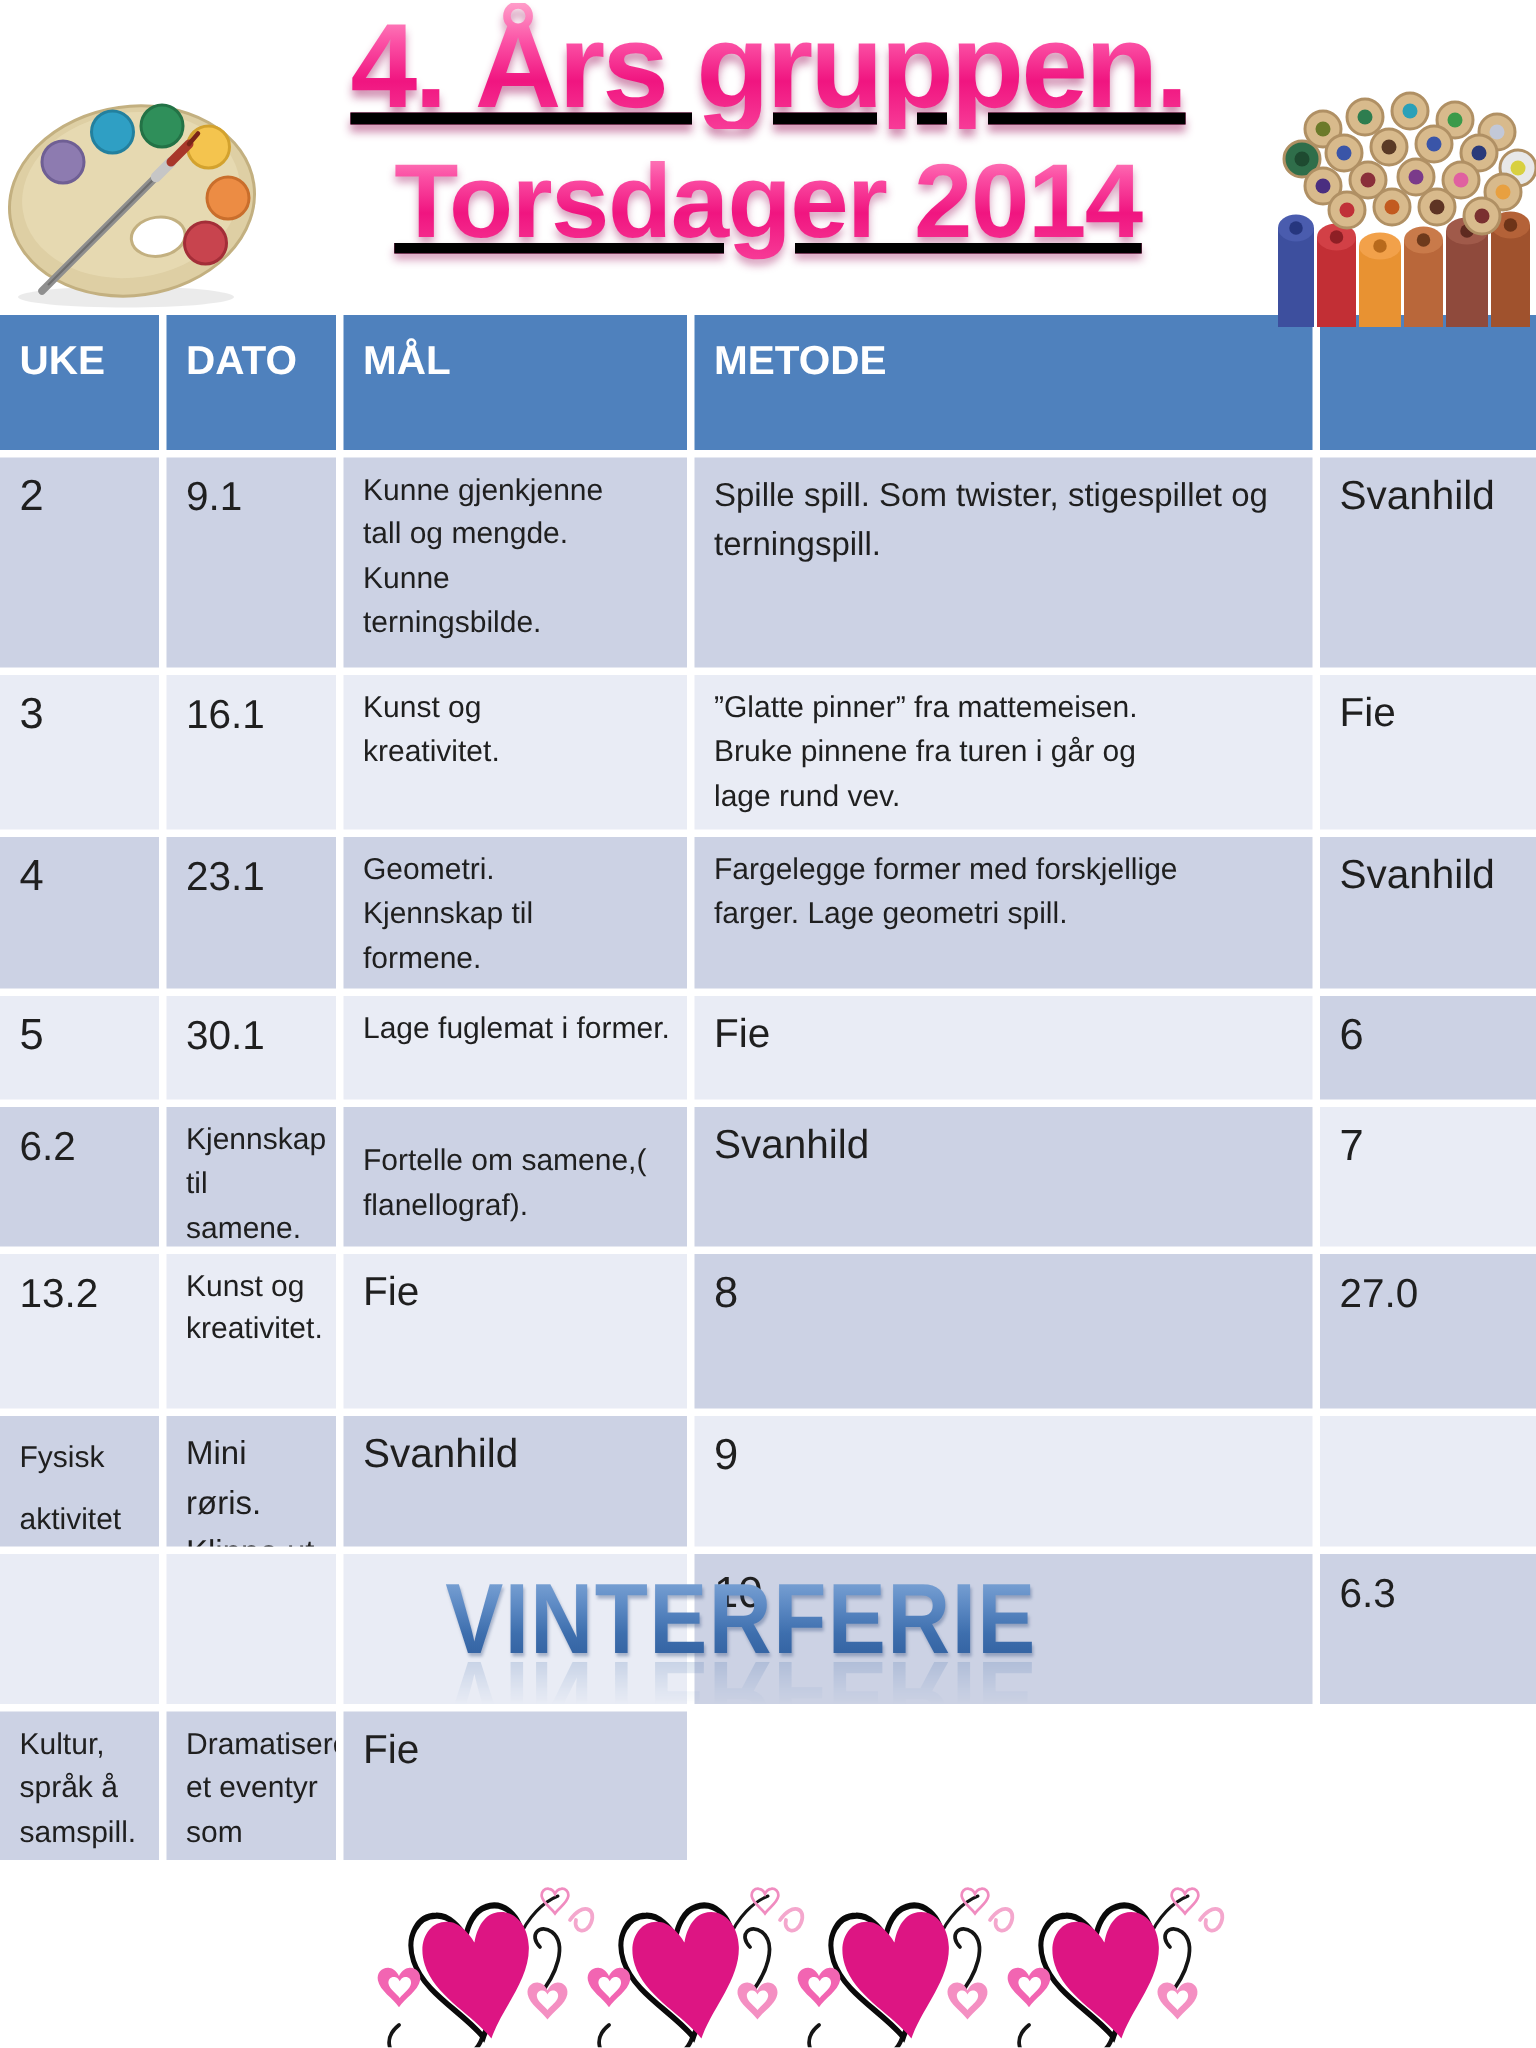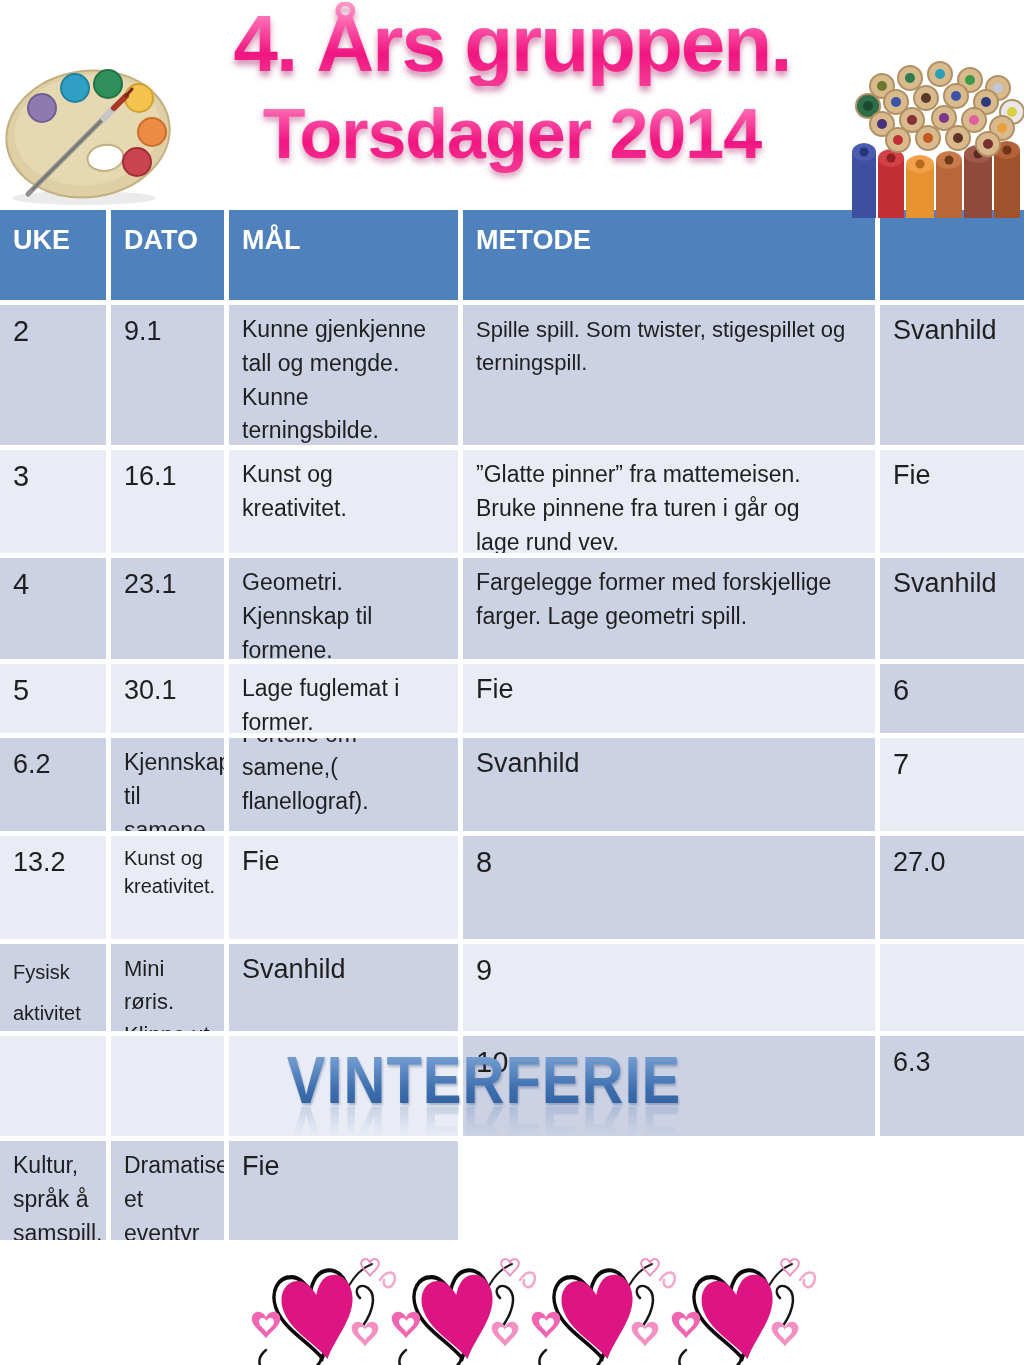--- a/index.html
+++ b/index.html
@@ -1,21 +1,21 @@
 <!DOCTYPE html>
 <html style="--header-bg: #4f81bd; --row-dark: #ccd2e4; --row-light: #e9ecf5; --text-dark: #1f1f1f; --title-pink: #f01580; --vinterferie-blue: #3e6fae; --vinterferie-light: #8fb3e0; --vinterferie-dark: #2b5897; --heart-magenta: #dd1583; --heart-pink: #f48fc2;"><head>
 <meta charset="utf-8">
 <style>
   * { box-sizing: border-box; margin: 0; padding: 0; }
   html, body { width: 1024px; height: 1365px; background: #ffffff; overflow: hidden; }
   body { font-family: "Liberation Sans", sans-serif; }
   .slide { position: relative; width: 1024px; height: 1365px; background: #fff; }
 
   
-  .title-block { position: absolute; left: 0; top: 2px; width: 100%; text-align: center; z-index: 5; }
+  .title-block { position: absolute; left: 0; top: 2px; width: 100%; text-align: center; z-index: 5; text-decoration: underline; }
   .title-main {
     font-size: 80px; font-weight: bold; letter-spacing: -2px; line-height: 1.05;
     background: linear-gradient(180deg, #ff9cc9 0%, #fb4fa4 32%, var(--title-pink) 62%, #f73b97 100%);
     -webkit-background-clip: text; background-clip: text; color: transparent;
     filter: drop-shadow(0 5px 3px rgba(153, 8, 84, 0.45));
   }
   .title-sub {
     margin-top: 8px;
     font-size: 70px; font-weight: bold; letter-spacing: -1px;
     background: linear-gradient(180deg, #ff9cc9 0%, #fb4fa4 30%, var(--title-pink) 60%, #f73b97 100%);
@@ -36,28 +36,28 @@
     grid-template-rows: 90px 140px 103px 101px 69px 93px 103px 87px 100px 99px;
     gap: 5px;
   }
   .c { color: var(--text-dark); padding: 8px 10px 12px 13px; white-space: pre-line; overflow: hidden; }
   .head { background: var(--header-bg); color: #ffffff; font-weight: bold; font-size: 27px; padding-top: 15px; }
   .dark  { background: var(--row-dark); }
   .light { background: var(--row-light); }
   .uke  { font-size: 29px; padding-top: 10px; }
   .dato { font-size: 27px; padding-top: 11px; }
   .navn { font-size: 27px; padding-top: 10px; }
-  .mal, .met { font-size: 23px; line-height: 1.47; }
+  .mal, .met { font-size: 20px; line-height: 1.47; }
   .txt-sm { font-size: 22px; line-height: 1.5; }
   .txt-md { font-size: 20px; line-height: 1.4; }
   .lh-wide { line-height: 2.05; }
   .v-bottom { display: flex; align-items: flex-end; padding-bottom: 12px; }
 
   
-  .vf-wrap { position: absolute; left: 224px; top: 1046px; width: 520px; text-align: center; z-index: 4; pointer-events: none; }
+  .vf-wrap { position: absolute; left: 234px; top: 1046px; width: 520px; text-align: center; z-index: 4; pointer-events: none; }
   .vf-text {
     display: block;
     font-size: 58px; font-weight: bold; letter-spacing: 1px;
     transform: scaleY(1.15);
     background: linear-gradient(180deg, var(--vinterferie-light) 0%, #5d8ac4 38%, var(--vinterferie-blue) 62%, var(--vinterferie-dark) 100%);
     -webkit-background-clip: text; background-clip: text; color: transparent;
     filter: drop-shadow(1px 2px 1px rgba(40, 70, 120, 0.35));
   }
   .vf-reflect {
     margin-top: -16px;

